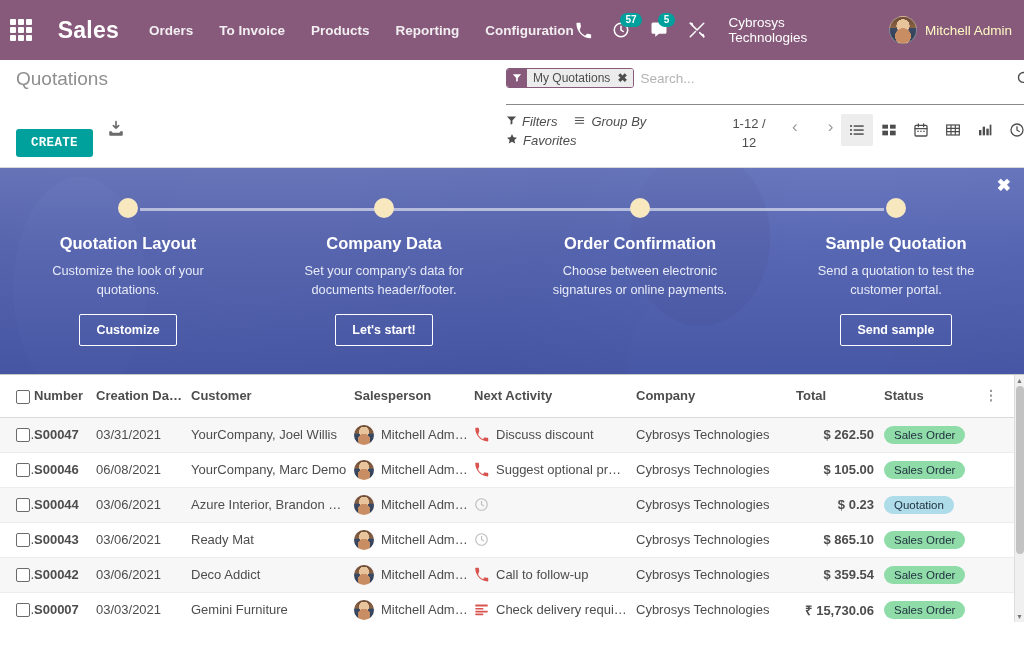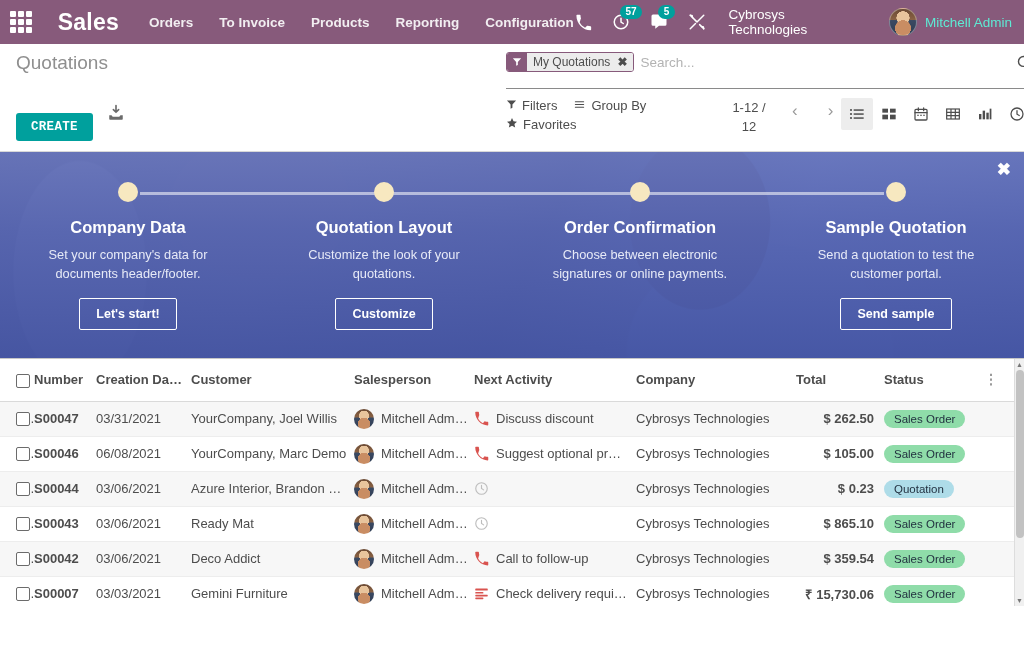--- a/index.html
+++ b/index.html
@@ -6,21 +6,21 @@
   html, body {
     width: 1024px; height: 654px;
     font-family: "Liberation Sans", sans-serif;
     background: #ffffff;
     overflow: hidden;
     -webkit-font-smoothing: antialiased;
   }
 
   
   .navbar {
-    height: 44px;
+    height: 60px;
     background: #875A7B;
     display: flex;
     align-items: center;
     padding: 0 12px 0 8px;
     color: #fff;
     position: relative;
     z-index: 30;
   }
   .apps-grid {
     width: 26px; height: 26px;
@@ -91,21 +91,21 @@
   .avatar-nav {
     width: 28px; height: 28px; border-radius: 50%;
     background:
       radial-gradient(circle at 50% 74%, #c98d63 0 34%, transparent 35%),
       radial-gradient(circle at 50% 34%, #e8c49c 0 30%, transparent 31%),
       linear-gradient(#6b4a34, #8a6244 42%, #3b4a63 43%, #2f3c52);
     overflow: hidden;
     flex: none;
     border: 1px solid rgba(255,255,255,.35);
   }
-  .user-name { font-size: 13.5px; color: #5eead4; white-space: nowrap; }
+  .user-name { font-size: 13.5px; color: #fef9c3; white-space: nowrap; }
 
   
   .control-panel {
     background: #fff;
     border-bottom: 1px solid #d8d8d8;
     padding: 8px 12px 10px 16px;
     display: flex;
     align-items: flex-start;
     position: relative;
     z-index: 20;
@@ -196,20 +196,21 @@
   .cp-drop {
     font-size: 13px;
     color: #4d4d4d;
     cursor: pointer;
     display: flex;
     align-items: center;
     gap: 5px;
     margin-right: 16px;
     margin-bottom: 4px;
     white-space: nowrap;
+    font-style: italic;
   }
   .pager {
     display: flex;
     align-items: flex-start;
     margin-left: 4px;
     gap: 14px;
   }
   .pager-count {
     font-size: 13px;
     color: #4d4d4d;
@@ -622,30 +623,30 @@
 <div class="banner">
   <div class="banner-photo"></div>
   <div class="banner-overlay"></div>
   <div class="banner-close">✖</div>
   <div class="banner-inner">
     <div class="progress-line"></div>
     <div class="steps">
 
       <div class="step">
         <div class="step-dot"></div>
+        <div class="step-title">Quotation Layout</div>
+        <div class="step-desc">Customize the look of your quotations.</div>
+        <button class="step-btn">Customize</button>
+      </div>
+
+      <div class="step">
+        <div class="step-dot"></div>
         <div class="step-title">Company Data</div>
         <div class="step-desc">Set your company's data for documents header/footer.</div>
         <button class="step-btn">Let's start!</button>
-      </div>
-
-      <div class="step">
-        <div class="step-dot"></div>
-        <div class="step-title">Quotation Layout</div>
-        <div class="step-desc">Customize the look of your quotations.</div>
-        <button class="step-btn">Customize</button>
       </div>
 
       <div class="step">
         <div class="step-dot"></div>
         <div class="step-title">Order Confirmation</div>
         <div class="step-desc">Choose between electronic signatures or online payments.</div>
       </div>
 
       <div class="step">
         <div class="step-dot"></div>

